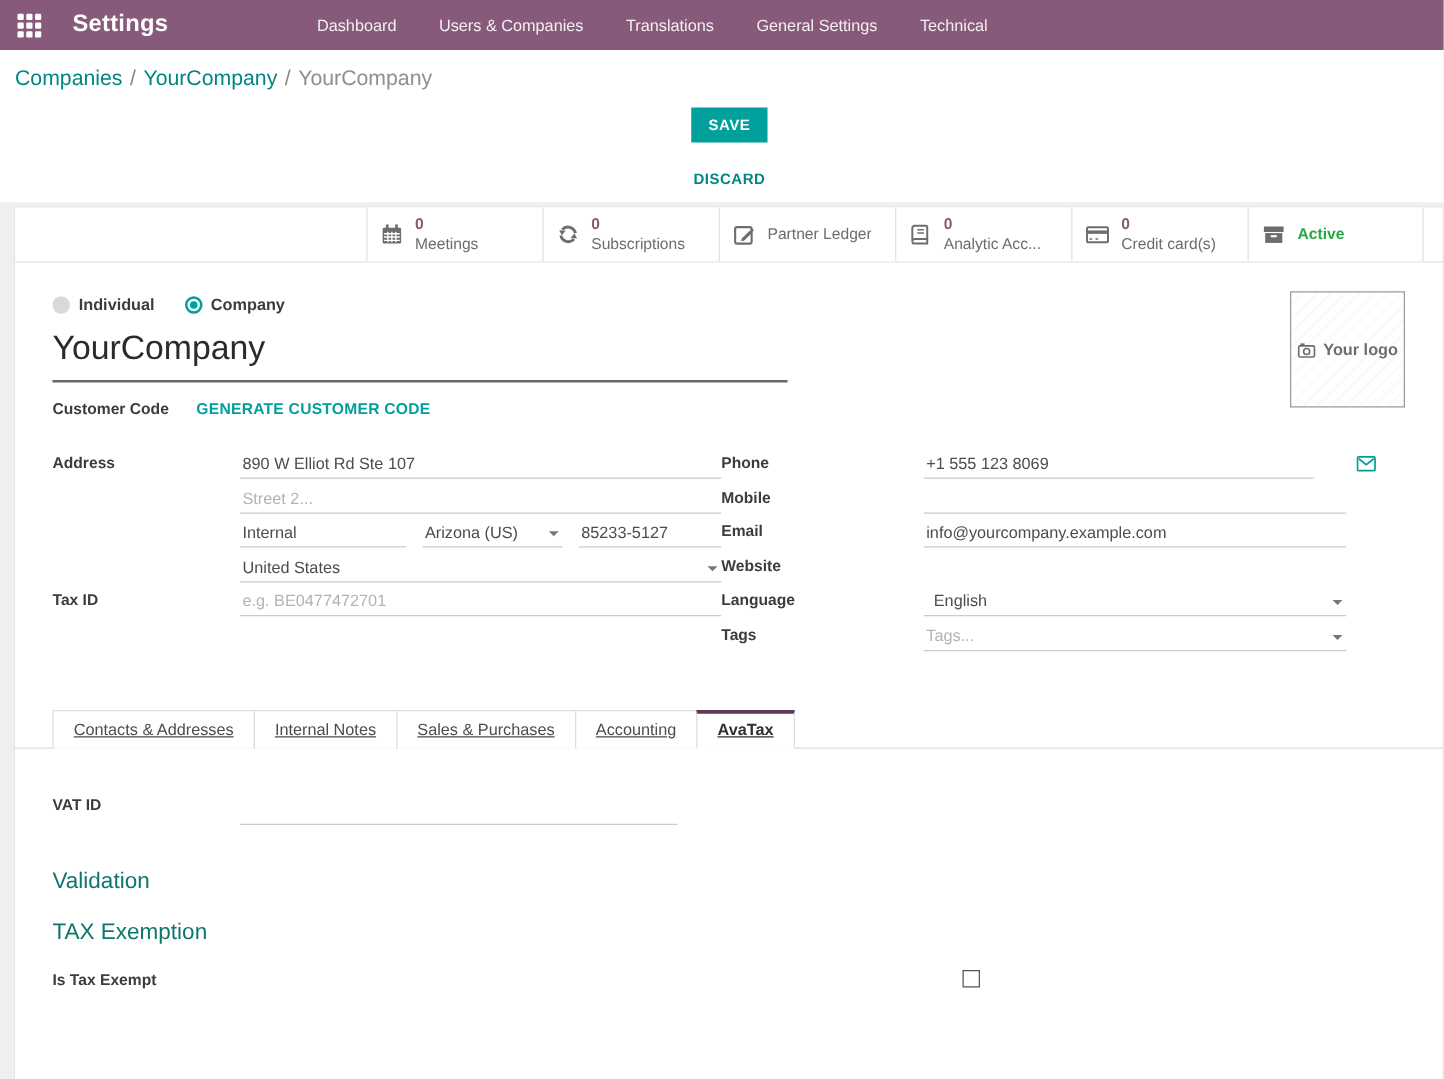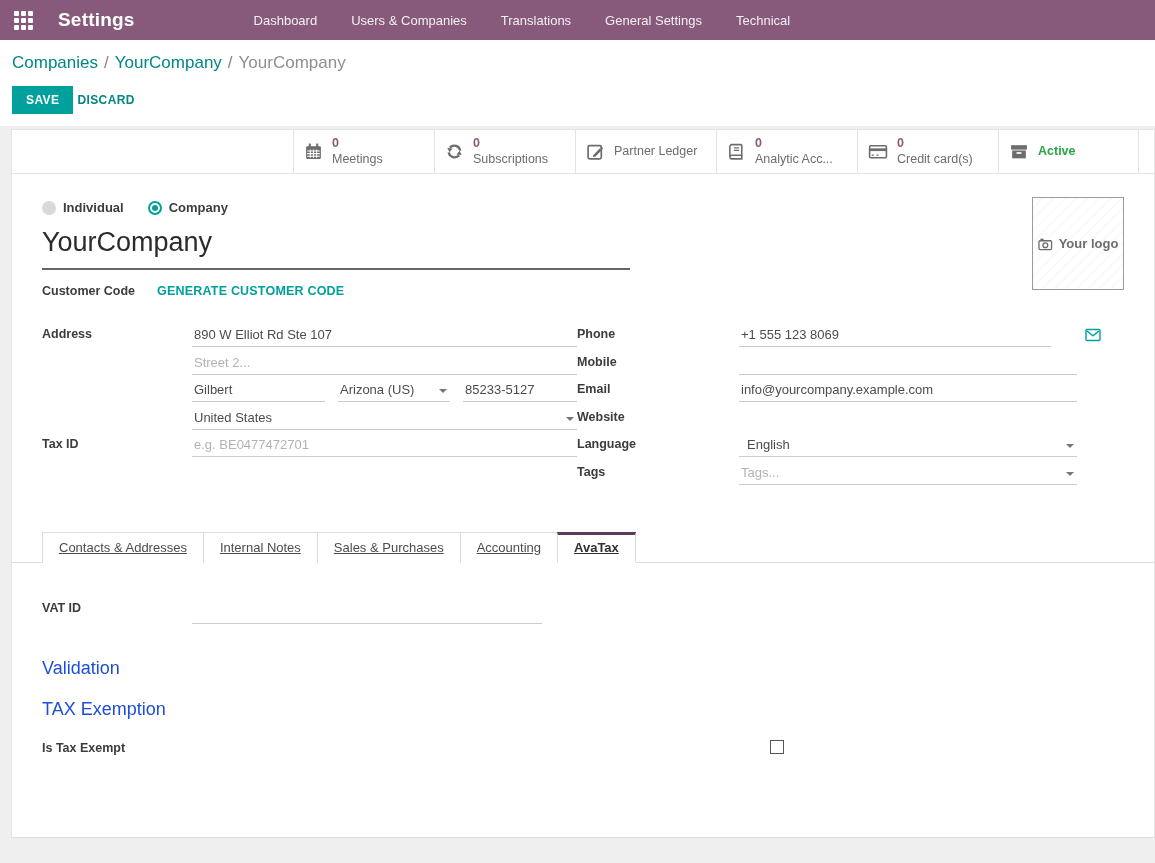--- a/index.html
+++ b/index.html
@@ -14,21 +14,21 @@
   .nav-title { font-size:19px; font-weight:bold; margin:0 14px 0 12px; letter-spacing:.2px; }
   .nav-menus { display:flex; align-items:center; margin-left:88px; gap:0; height:40px; }
   .nav-menu { padding:0 17px; font-size:13px; color:rgba(255,255,255,.9); height:40px; display:flex; align-items:center; cursor:pointer; }
 
   
   .control-panel { background:#fff; padding:13px 0 12px 12px; }
   .breadcrumb { font-size:17px; margin-bottom:13px; }
   .breadcrumb a { color:#008784; text-decoration:none; cursor:pointer; }
   .breadcrumb .sep { color:#888; margin:0 6px; }
   .breadcrumb .current { color:#8f8f8f; }
-  .cp-buttons { display:flex; align-items:center; gap:4px; }
+  .cp-buttons { display:flex; align-items:center; gap:22px;flex-direction:column; }
   .btn-save { background:#00A09D; color:#fff; border:none; font-family:inherit; font-size:12px; font-weight:bold; padding:7px 14px; letter-spacing:.4px; cursor:pointer; }
   .btn-discard { background:none; border:none; color:#008784; font-family:inherit; font-size:12px; font-weight:bold; letter-spacing:.4px; cursor:pointer; }
 
   
   .main-area { background:#efefef; height:723px; padding-top:3px; }
   .sheet { background:#fff; margin-left:11px; border:1px solid #e3e3e3; border-bottom:1px solid #ddd; min-height:709px; position:relative; }
 
   
   .statusbar { height:44px; border-bottom:1px solid #e3e3e3; display:flex; }
   .statusbar .spacer { flex:1; }
@@ -85,21 +85,21 @@
   
   .tabs-bar { margin:42px -30px 0 -30px; padding:0 30px; border-bottom:1px solid #ddd; display:flex; }
   .tab { border:1px solid #ddd; border-bottom:none; margin-right:-1px; padding:7px 16px 8px 16px; font-size:13px; color:#4c4c4c; background:#fff; cursor:pointer; position:relative; top:1px; height:31px;text-decoration:underline; }
   .tab.active { border-top:3px solid #5e3a55; font-weight:bold; color:#303030; padding-top:5px; background:#fff; border-bottom:1px solid #fff; }
 
   .tab-content { padding-top:38px; }
   .vat-row { display:flex; margin-bottom:34px; }
   .vat-row .flabel { padding-top:0; }
   .vat-row .field { max-width:350px; }
 
-  .section-heading { font-size:18px; color:#1d4ed8; margin-bottom:20px; font-weight:400; }
+  .section-heading { font-size:18px; color:#0f766e; margin-bottom:20px; font-weight:400; }
 
   .validation-row { display:flex; align-items:flex-start; margin-bottom:34px; }
   .v-l1 { width:178px; flex:none; font-weight:bold; color:#3c3c3c; font-size:12.5px; }
   .v-v1 { width:179px; flex:none; }
   .v-l2 { width:153px; flex:none; font-weight:bold; color:#3c3c3c; font-size:12.5px; line-height:1.5; }
   .v-v2 { width:212px; flex:none; }
   .btn-validate { background:none; border:none; color:#00A09D; font-family:inherit; font-weight:bold; font-size:13px; letter-spacing:.3px; cursor:pointer; display:flex; align-items:flex-start; gap:3px; padding:0; }
   .cogs { position:relative; font-size:14px; line-height:1; top:1px; }
   .cogs .small-gear { font-size:9px; position:relative; top:-5px; left:-3px; }
 
@@ -278,21 +278,21 @@
             <span class="flabel">Address</span>
             <div class="field">890 W Elliot Rd Ste 107</div>
           </div>
           <div class="frow">
             <span class="flabel"></span>
             <div class="field"><span class="placeholder">Street 2...</span></div>
           </div>
           <div class="frow">
             <span class="flabel"></span>
             <div class="csz">
-              <div class="field city">Gilbert</div>
+              <div class="field city">Internal</div>
               <div class="field state"><span>Arizona (US)</span><span class="caret"></span></div>
               <div class="field zip">85233-5127</div>
             </div>
           </div>
           <div class="frow">
             <span class="flabel"></span>
             <div class="field"><span>United States</span><span class="caret"></span></div>
           </div>
           <div class="frow">
             <span class="flabel">Tax ID</span>

